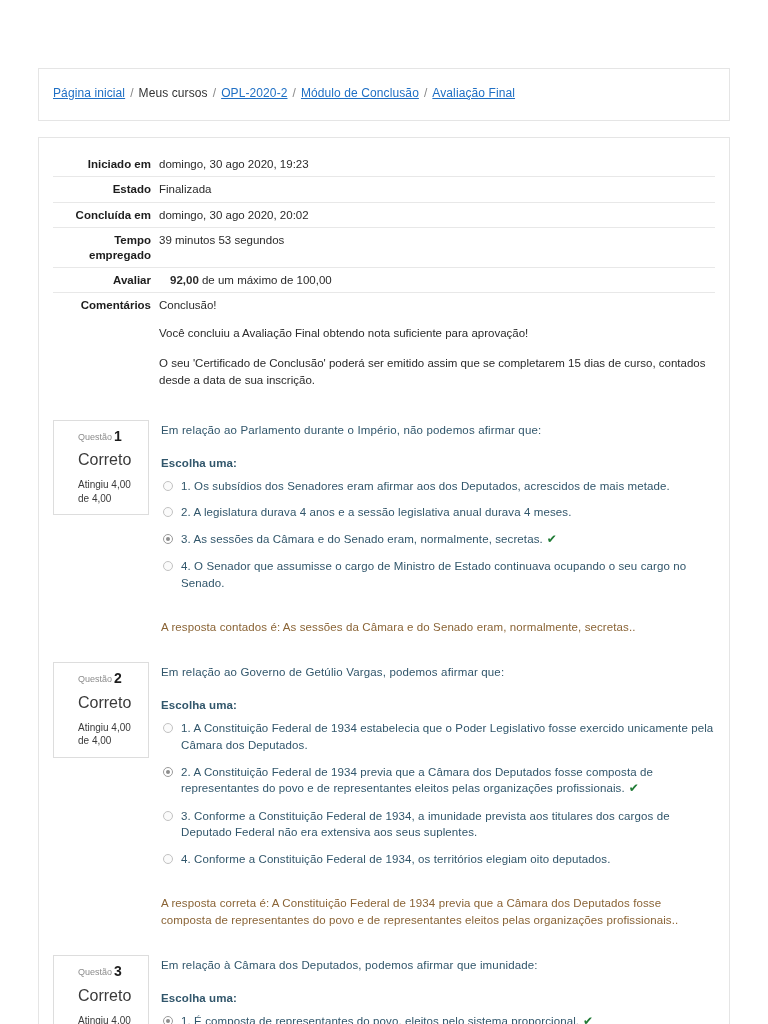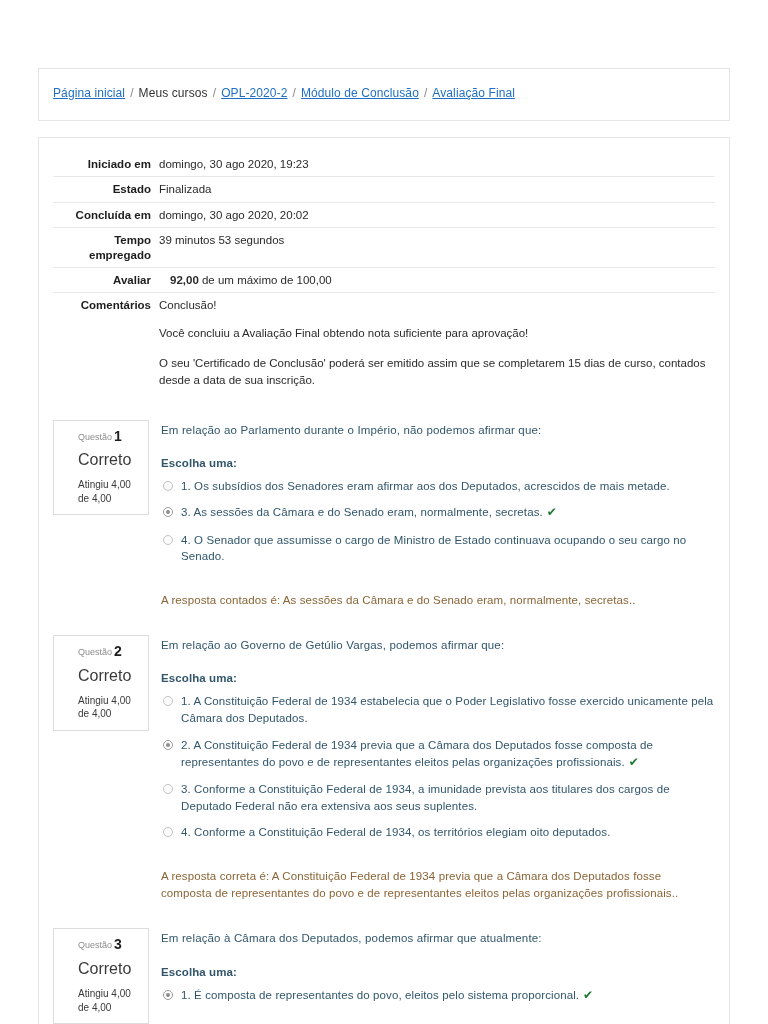--- a/index.html
+++ b/index.html
@@ -257,20 +257,21 @@
           <div class="qinfo">
             <div class="qnum">Questão<b>1</b></div>
             <div class="qstate">Correto</div>
             <div class="qgrade">Atingiu 4,00 de 4,00</div>
           </div>
           <div class="qbody">
             <div class="qtext">Em relação ao Parlamento durante o Império, não podemos afirmar que:</div>
             <div class="choose-label">Escolha uma:</div>
             <ul class="answers">
               <li><span class="radio"></span><span class="opt-num">1. </span><span>Os subsídios dos Senadores eram afirmar aos dos Deputados, acrescidos de mais metade.</span></li>
+              <li><span class="radio"></span><span class="opt-num">2. </span><span>A legislatura durava 4 anos e a sessão legislativa anual durava 4 meses.</span></li>
               <li><span class="radio checked"></span><span class="opt-num">3. </span><span>As sessões da Câmara e do Senado eram, normalmente, secretas.</span><span class="tick">✔</span></li>
               <li><span class="radio"></span><span class="opt-num">4. </span><span>O Senador que assumisse o cargo de Ministro de Estado continuava ocupando o seu cargo no Senado.</span></li>
             </ul>
             <div class="correct-answer">A resposta contados é: As sessões da Câmara e do Senado eram, normalmente, secretas..</div>
           </div>
         </div>
         <div class="question">
           <div class="qinfo">
             <div class="qnum">Questão<b>2</b></div>
             <div class="qstate">Correto</div>
@@ -288,21 +289,21 @@
             <div class="correct-answer">A resposta correta é: A Constituição Federal de 1934 previa que a Câmara dos Deputados fosse composta de representantes do povo e de representantes eleitos pelas organizações profissionais..</div>
           </div>
         </div>
         <div class="question">
           <div class="qinfo">
             <div class="qnum">Questão<b>3</b></div>
             <div class="qstate">Correto</div>
             <div class="qgrade">Atingiu 4,00 de 4,00</div>
           </div>
           <div class="qbody">
-            <div class="qtext">Em relação à Câmara dos Deputados, podemos afirmar que atualmente:</div>
+            <div class="qtext">Em relação à Câmara dos Deputados, podemos afirmar que imunidade:</div>
             <div class="choose-label">Escolha uma:</div>
             <ul class="answers">
               <li><span class="radio checked"></span><span class="opt-num">1. </span><span>É composta de representantes do povo, eleitos pelo sistema proporcional.</span><span class="tick">✔</span></li>
             </ul>
           </div>
         </div>
       </div>
 
   </div>
 

